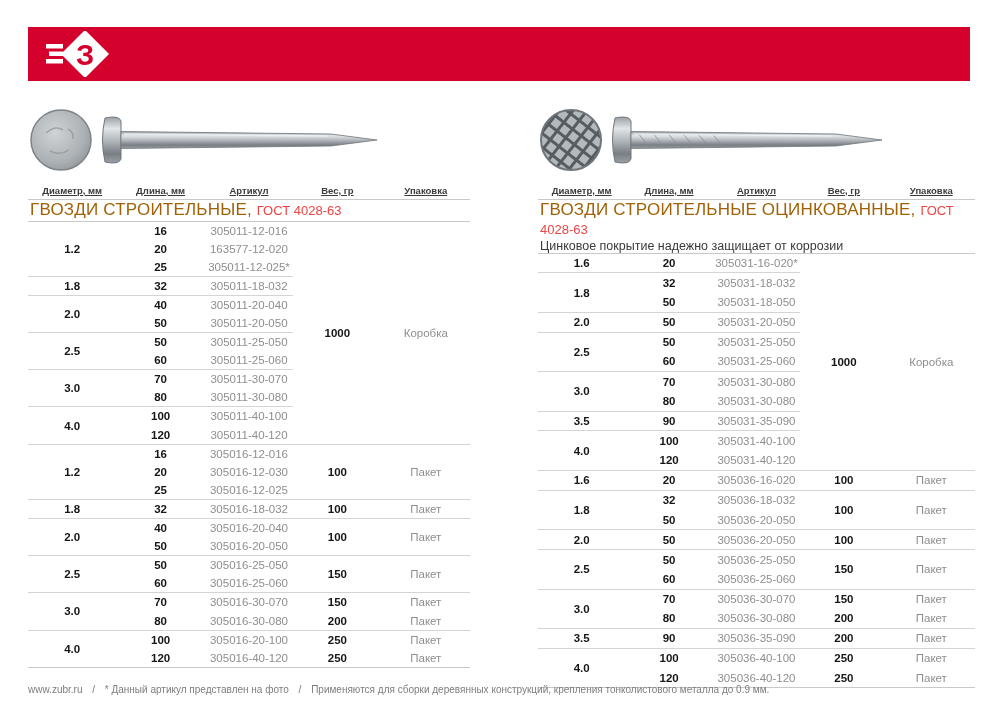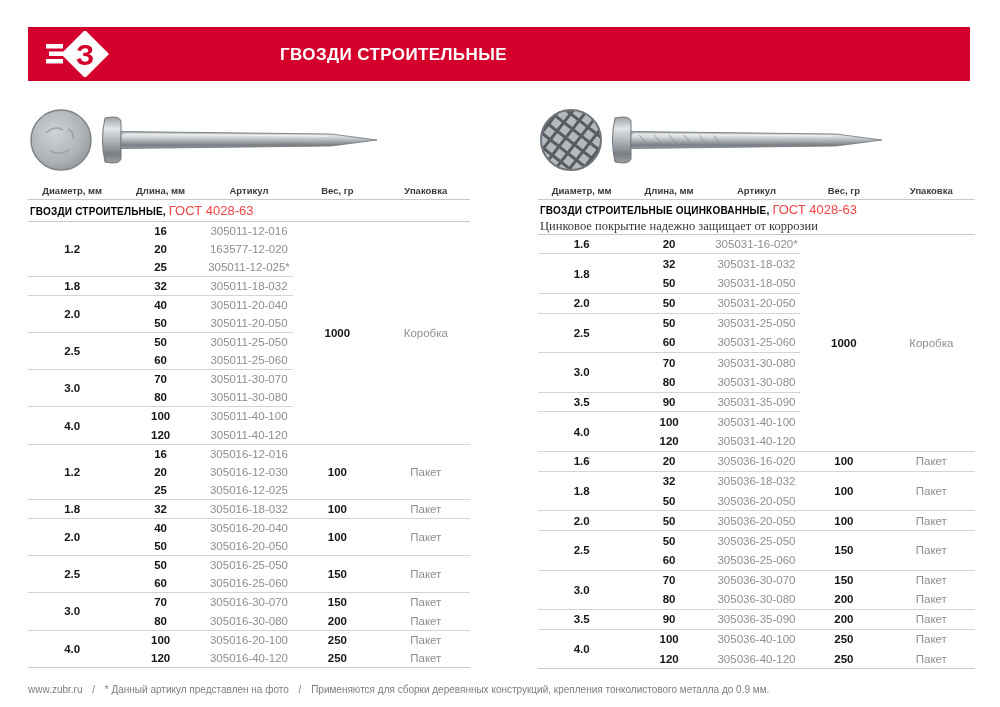--- a/index.html
+++ b/index.html
@@ -19,28 +19,28 @@
   .col { position:absolute; top:103px; }
   .col0 { left:28px;  width:442px; }
   .col1 { left:538px; width:437px; }
   .figure { height:79px; display:flex; align-items:flex-start; }
 
   
   .spec-table { border-collapse:collapse; width:100%; table-layout:fixed;
                 border-bottom:1px solid #c9c9c9; }
   .spec-table th { font-size:9.5px; font-weight:bold; color:#3b3b3b; text-align:center;
                    height:17px; vertical-align:middle; border-bottom:1px solid #c9c9c9;
-                   padding:0; }
+                   padding:0;text-decoration:underline; }
   .title-row td { border-bottom:1px solid #c9c9c9; text-align:left; vertical-align:middle;
                   padding-left:2px; }
   .t0 .title-row td { height:22px; }
   .t1 .title-row td { height:33px; }
-  .sec-bold { font-weight:bold; font-size:10px; color:#000000; letter-spacing:0.2px; }
+  .sec-bold { font-weight:normal; font-size:17px; color:#a16207; letter-spacing:0.2px; }
   .sec-rest { font-size:13px; color:#ef4444; }
-  .sec-sub  { font-size:12.5px; color:#3a3a3a; margin-top:1px;font-family:Liberation Serif, serif; }
+  .sec-sub  { font-size:12.5px; color:#3a3a3a; margin-top:1px; }
   .spec-table tbody td { text-align:center; vertical-align:middle; padding:0;
                          font-size:11.5px; }
   .t0 tbody td { height:18.6px; }
   .t1 tbody td { height:19.77px; }
   td.gs { border-top:1px solid #d4d4d4; }
   td.diam, td.len, td.wt { font-weight:bold; color:#161616; }
   td.art, td.pack { color:#8e8e8e; font-size:11px; font-weight:normal; }
 
   
   .footer { position:absolute; left:28px; top:684px; width:942px;
@@ -51,21 +51,20 @@
 <body>
 
 <header class="banner">
   <svg class="logo-svg" width="70" height="46" viewBox="0 0 70 46">
     <rect x="0" y="13" width="17" height="4.5" fill="#fff"></rect>
     <rect x="3" y="20.5" width="14" height="4.5" fill="#fff"></rect>
     <rect x="0" y="28" width="17" height="4.5" fill="#fff"></rect>
     <rect x="22" y="6" width="34" height="34" fill="#fff" transform="rotate(45 39 23)"></rect>
     <text x="39" y="34" font-size="29" font-weight="bold" text-anchor="middle" fill="#d4012d" font-family="Liberation Sans, sans-serif">З</text>
   </svg>
-  <div class="banner-title">ГВОЗДИ СТРОИТЕЛЬНЫЕ</div>
 </header>
 
 <section class="col col0">
   <div class="figure">
     <svg width="360" height="74" viewBox="0 0 360 74">
       <defs>
         <linearGradient id="mg0" x1="0" y1="0" x2="0" y2="1">
           <stop offset="0" stop-color="#9aa0a4"></stop>
             <stop offset="0.25" stop-color="#e2e5e7"></stop>
           <stop offset="0.55" stop-color="#aab0b4"></stop>

